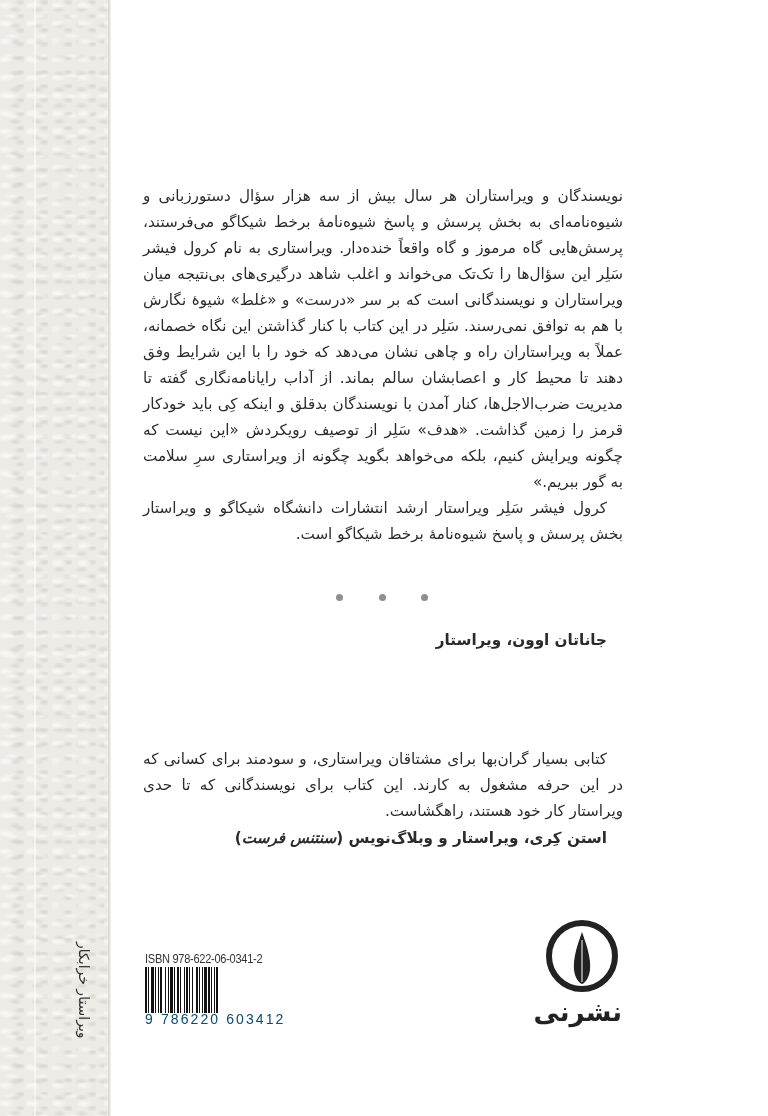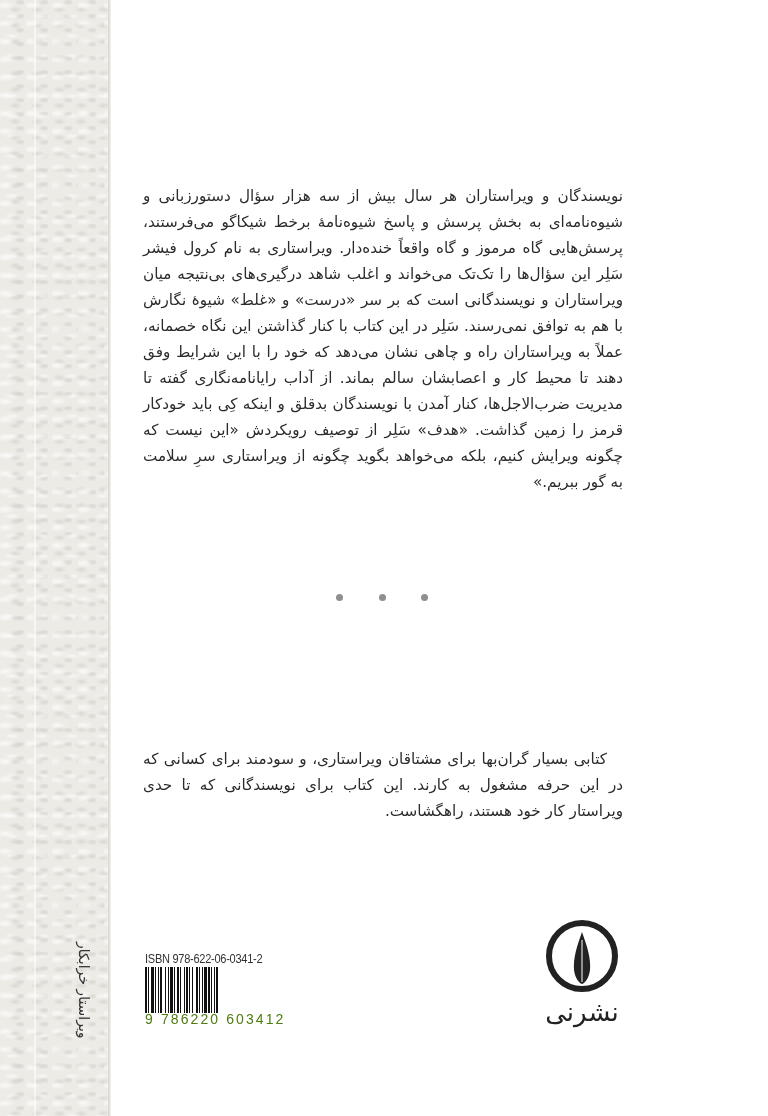--- a/index.html
+++ b/index.html
@@ -32,50 +32,53 @@
   .dot { width:7px; height:7px; border-radius:50%; background:#8f8f8f; }
   .q1 { top:626px; }
   .q2 { top:746px; }
   .content p { margin:0; }
   .cite { font-weight:bold; padding-right:16px; margin-top:1px !important; }
   .ital { font-style:italic; }
   .barcode-wrap { position:absolute; left:145px; top:952px; width:125px; }
   .isbn { font-family:"Liberation Sans", sans-serif; font-size:12px; color:#333; letter-spacing:-0.3px; transform:scaleX(0.92); transform-origin:left; white-space:nowrap; }
   .bars { height:46px; display:flex; align-items:stretch; margin-top:1px; }
   .bars span { display:block; background:#111; }
-  .digits { font-family:"Liberation Sans", sans-serif; font-size:14px; color:#4d7c0f; letter-spacing:2.1px; margin-top:-2px; white-space:nowrap; }
+  .digits { font-family:"Liberation Sans", sans-serif; font-size:14px; color:#0c4a6e; letter-spacing:2.1px; margin-top:-2px; white-space:nowrap; }
   .logo { position:absolute; left:542px; top:920px; width:80px; }
   .logo-circle { width:72px; height:72px; border:6px solid #222; border-radius:50%; position:relative; margin:0 auto; box-sizing:border-box; }
   .logo-leaf { position:absolute; left:50%; top:6px; width:18px; height:52px; transform:translateX(-50%); }
-  .logo-text { text-align:center; font-size:26px; font-weight:normal; color:#222; direction:rtl; margin-top:4px; line-height:32px; }
+  .logo-text { text-align:center; font-size:26px; font-weight:bold; color:#222; direction:rtl; margin-top:4px; line-height:32px; }
 </style>
 </head>
 <body>
 
 <div class="spine">
   <div class="spine-fold"></div>
   <div class="spine-edge"></div>
   <div class="spine-title">ویراستار خرابکار</div>
 </div>
 
 <div class="content p1">
   <p>نویسندگان و ویراستاران هر سال بیش از سه هزار سؤال دستورزبانی و شیوه‌نامه‌ای به بخش پرسش و پاسخ شیوه‌نامهٔ برخط شیکاگو می‌فرستند، پرسش‌هایی گاه مرموز و گاه واقعاً خنده‌دار. ویراستاری به نام کرول فیشر سَلِر این سؤال‌ها را تک‌تک می‌خواند و اغلب شاهد درگیری‌های بی‌نتیجه میان ویراستاران و نویسندگانی است که بر سر «درست» و «غلط» شیوهٔ نگارش با هم به توافق نمی‌رسند. سَلِر در این کتاب با کنار گذاشتن این نگاه خصمانه، عملاً به ویراستاران راه و چاهی نشان می‌دهد که خود را با این شرایط وفق دهند تا محیط کار و اعصابشان سالم بماند. از آداب رایانامه‌نگاری گفته تا مدیریت ضرب‌الاجل‌ها، کنار آمدن با نویسندگان بدقلق و اینکه کِی باید خودکار قرمز را زمین گذاشت. «هدف» سَلِر از توصیف رویکردش «این نیست که چگونه ویرایش کنیم، بلکه می‌خواهد بگوید چگونه از ویراستاری سرِ سلامت به گور ببریم.»</p>
+  <p class="indent">کرول فیشر سَلِر ویراستار ارشد انتشارات دانشگاه شیکاگو و ویراستار بخش پرسش و پاسخ شیوه‌نامهٔ برخط شیکاگو است.</p>
 </div>
 
 <div class="dots">
   <div class="dot"></div>
   <div class="dot"></div>
   <div class="dot"></div>
 </div>
 
 <div class="content q1">
+  <p class="cite">جاناتان اوون، ویراستار</p>
 </div>
 
 <div class="content q2">
   <p class="indent">کتابی بسیار گران‌بها برای مشتاقان ویراستاری، و سودمند برای کسانی که در این حرفه مشغول به کارند. این کتاب برای نویسندگانی که تا حدی ویراستار کار خود هستند، راهگشاست.</p>
+  <p class="cite"><span>استن کِری، ویراستار و وبلاگ‌نویس (</span><span class="ital">سنتنس فرست</span><span>)</span></p>
 </div>
 
 <div class="barcode-wrap">
   <div class="isbn">ISBN 978-622-06-0341-2</div>
   <div class="bars" id="bars">
       <span style="width: 2px; background: rgb(17, 17, 17);"></span>
       <span style="width: 1px; background: transparent;"></span>
       <span style="width: 1px; background: rgb(17, 17, 17);"></span>
       <span style="width: 2px; background: transparent;"></span>
       <span style="width: 3px; background: rgb(17, 17, 17);"></span>

